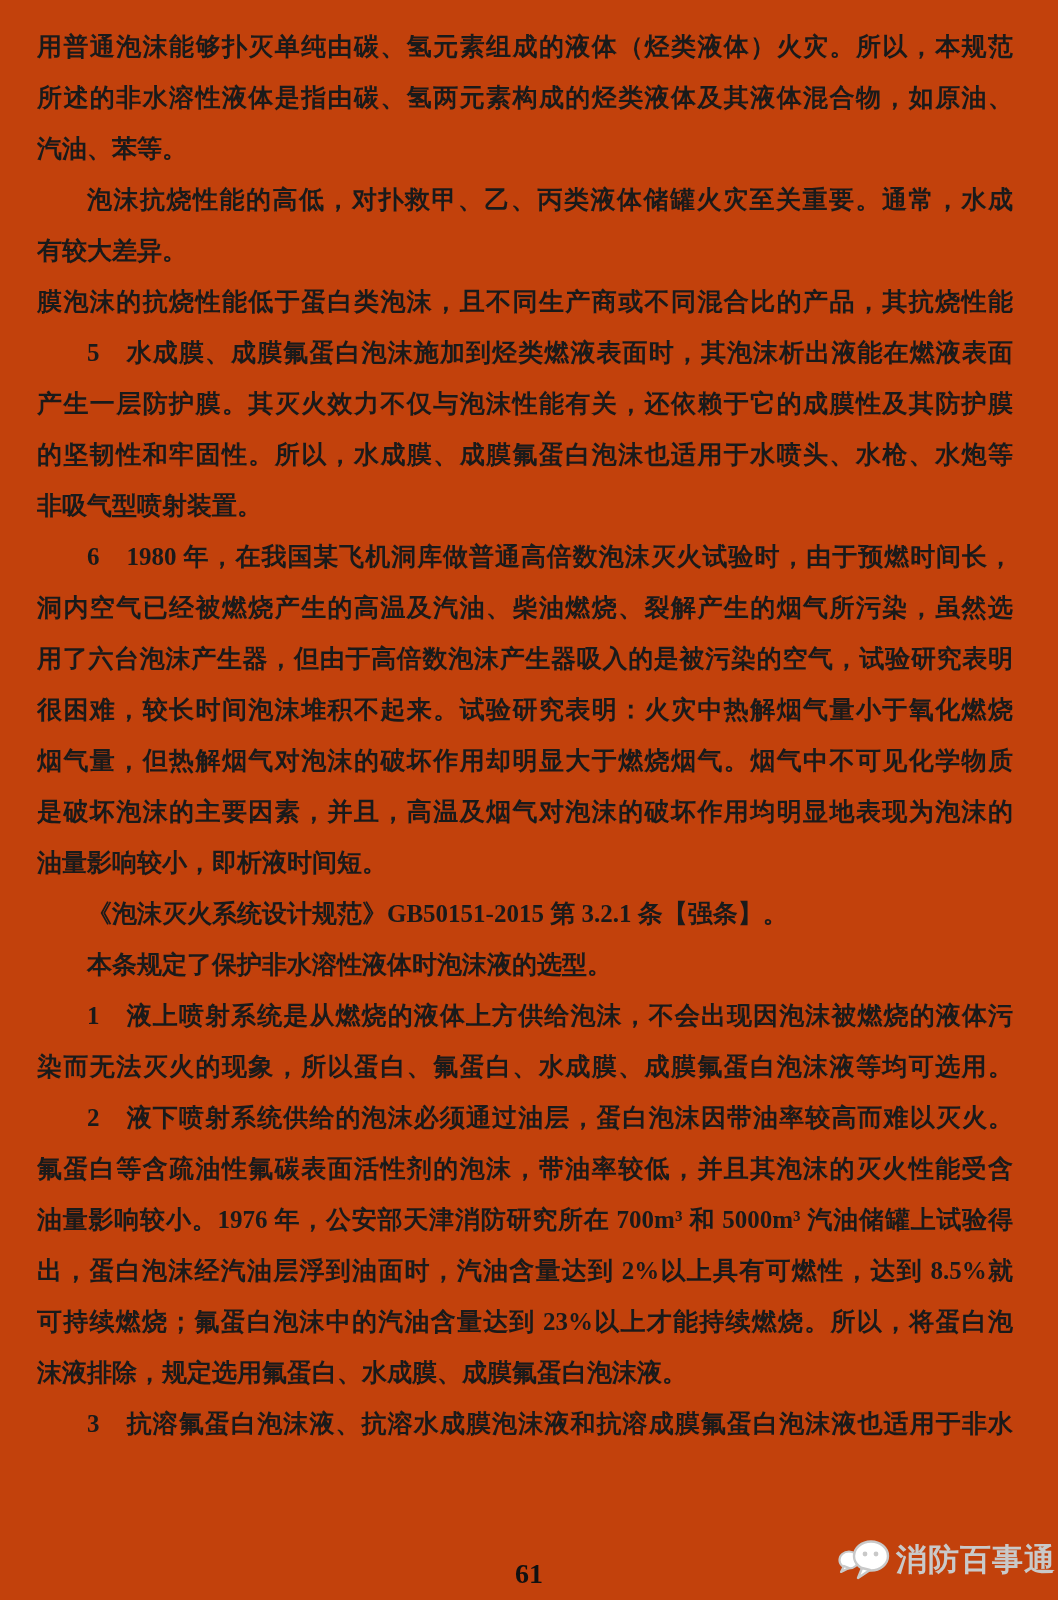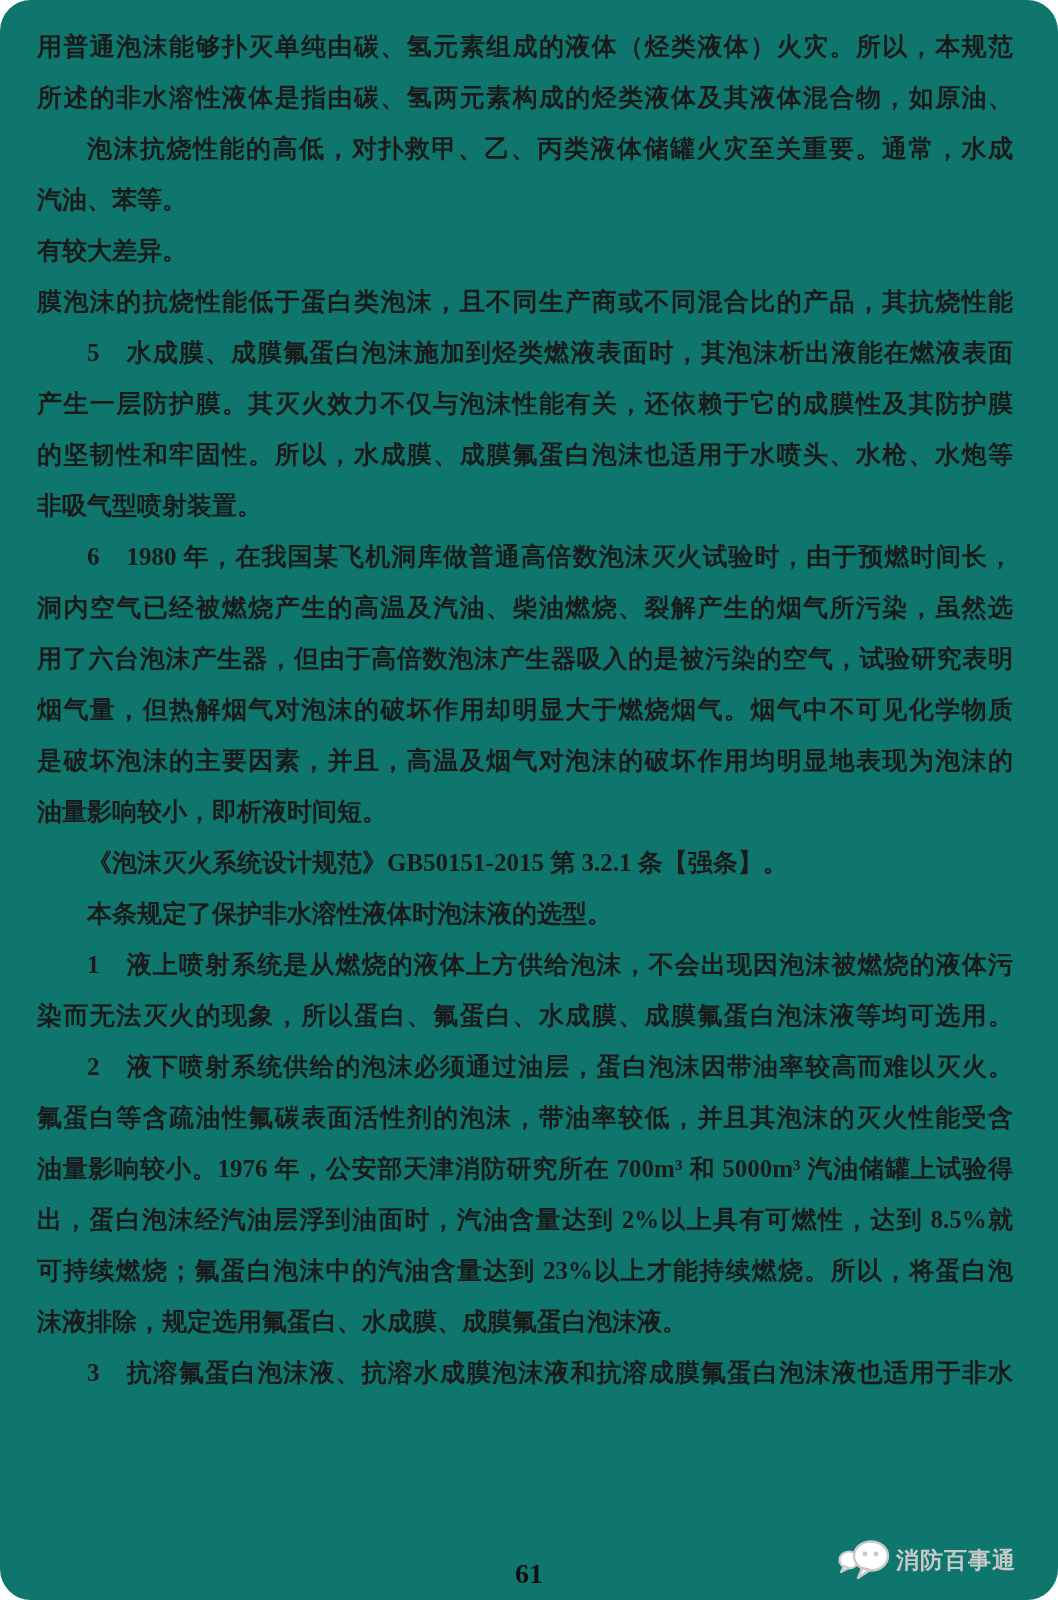--- a/index.html
+++ b/index.html
@@ -5,22 +5,21 @@
   html, body { margin: 0; padding: 0; }
   body {
     width: 1058px; height: 1600px;
     background: #ffffff;
     position: relative;
     overflow: hidden;
     font-family: "Liberation Serif", "DejaVu Serif", serif;
   }
   .page {
     position: absolute; inset: 0;
-    background: #0f766e;
-    border-radius: 31px;
+    background: #c2410c;
   }
   .text-body {
     position: absolute;
     left: 37px; top: 21px; width: 976px;
     color: #1a1a1a;
     font-size: 25px;
     font-weight: bold;
     font-family: "Liberation Serif", "DejaVu Serif", serif;
   }
   .line {
@@ -37,21 +36,21 @@
     position: absolute;
     left: 838px; top: 1536px;
     display: flex;
     align-items: center;
     gap: 2px;
     pointer-events: none;
   }
   .wm-icon { flex: 0 0 auto; }
   .wm-text {
     font-family: "Liberation Sans", "DejaVu Sans", sans-serif;
-    font-size: 23px;
+    font-size: 31px;
     font-weight: bold;
     letter-spacing: 1px;
     color: #c9c9c9;
     line-height: 46px;
     white-space: nowrap;
   }
   .footer {
     position: absolute;
     left: 0; top: 1558px; width: 100%;
     text-align: center;
@@ -64,31 +63,32 @@
   }
 </style>
 </head>
 <body>
 
 <div class="page">
 
   <div class="text-body">
       <div class="line">用普通泡沫能够扑灭单纯由碳、氢元素组成的液体（烃类液体）火灾。所以，本规范</div>
       <div class="line">所述的非水溶性液体是指由碳、氢两元素构成的烃类液体及其液体混合物，如原油、</div>
+      <div class="line natural">汽油、苯等。</div>
       <div class="line indent">泡沫抗烧性能的高低，对扑救甲、乙、丙类液体储罐火灾至关重要。通常，水成</div>
-      <div class="line natural">汽油、苯等。</div>
       <div class="line natural">有较大差异。</div>
       <div class="line">膜泡沫的抗烧性能低于蛋白类泡沫，且不同生产商或不同混合比的产品，其抗烧性能</div>
       <div class="line indent">5　水成膜、成膜氟蛋白泡沫施加到烃类燃液表面时，其泡沫析出液能在燃液表面</div>
       <div class="line">产生一层防护膜。其灭火效力不仅与泡沫性能有关，还依赖于它的成膜性及其防护膜</div>
       <div class="line">的坚韧性和牢固性。所以，水成膜、成膜氟蛋白泡沫也适用于水喷头、水枪、水炮等</div>
       <div class="line natural">非吸气型喷射装置。</div>
       <div class="line indent">6　1980 年，在我国某飞机洞库做普通高倍数泡沫灭火试验时，由于预燃时间长，</div>
       <div class="line">洞内空气已经被燃烧产生的高温及汽油、柴油燃烧、裂解产生的烟气所污染，虽然选</div>
       <div class="line">用了六台泡沫产生器，但由于高倍数泡沫产生器吸入的是被污染的空气，试验研究表明</div>
+      <div class="line">很困难，较长时间泡沫堆积不起来。试验研究表明：火灾中热解烟气量小于氧化燃烧</div>
       <div class="line">烟气量，但热解烟气对泡沫的破坏作用却明显大于燃烧烟气。烟气中不可见化学物质</div>
       <div class="line">是破坏泡沫的主要因素，并且，高温及烟气对泡沫的破坏作用均明显地表现为泡沫的</div>
       <div class="line natural">油量影响较小，即析液时间短。</div>
       <div class="line indent natural">《泡沫灭火系统设计规范》GB50151-2015 第 3.2.1 条【强条】。</div>
       <div class="line indent natural">本条规定了保护非水溶性液体时泡沫液的选型。</div>
       <div class="line indent">1　液上喷射系统是从燃烧的液体上方供给泡沫，不会出现因泡沫被燃烧的液体污</div>
       <div class="line">染而无法灭火的现象，所以蛋白、氟蛋白、水成膜、成膜氟蛋白泡沫液等均可选用。</div>
       <div class="line indent">2　液下喷射系统供给的泡沫必须通过油层，蛋白泡沫因带油率较高而难以灭火。</div>
       <div class="line">氟蛋白等含疏油性氟碳表面活性剂的泡沫，带油率较低，并且其泡沫的灭火性能受含</div>
       <div class="line">油量影响较小。1976 年，公安部天津消防研究所在 700m³ 和 5000m³ 汽油储罐上试验得</div>

